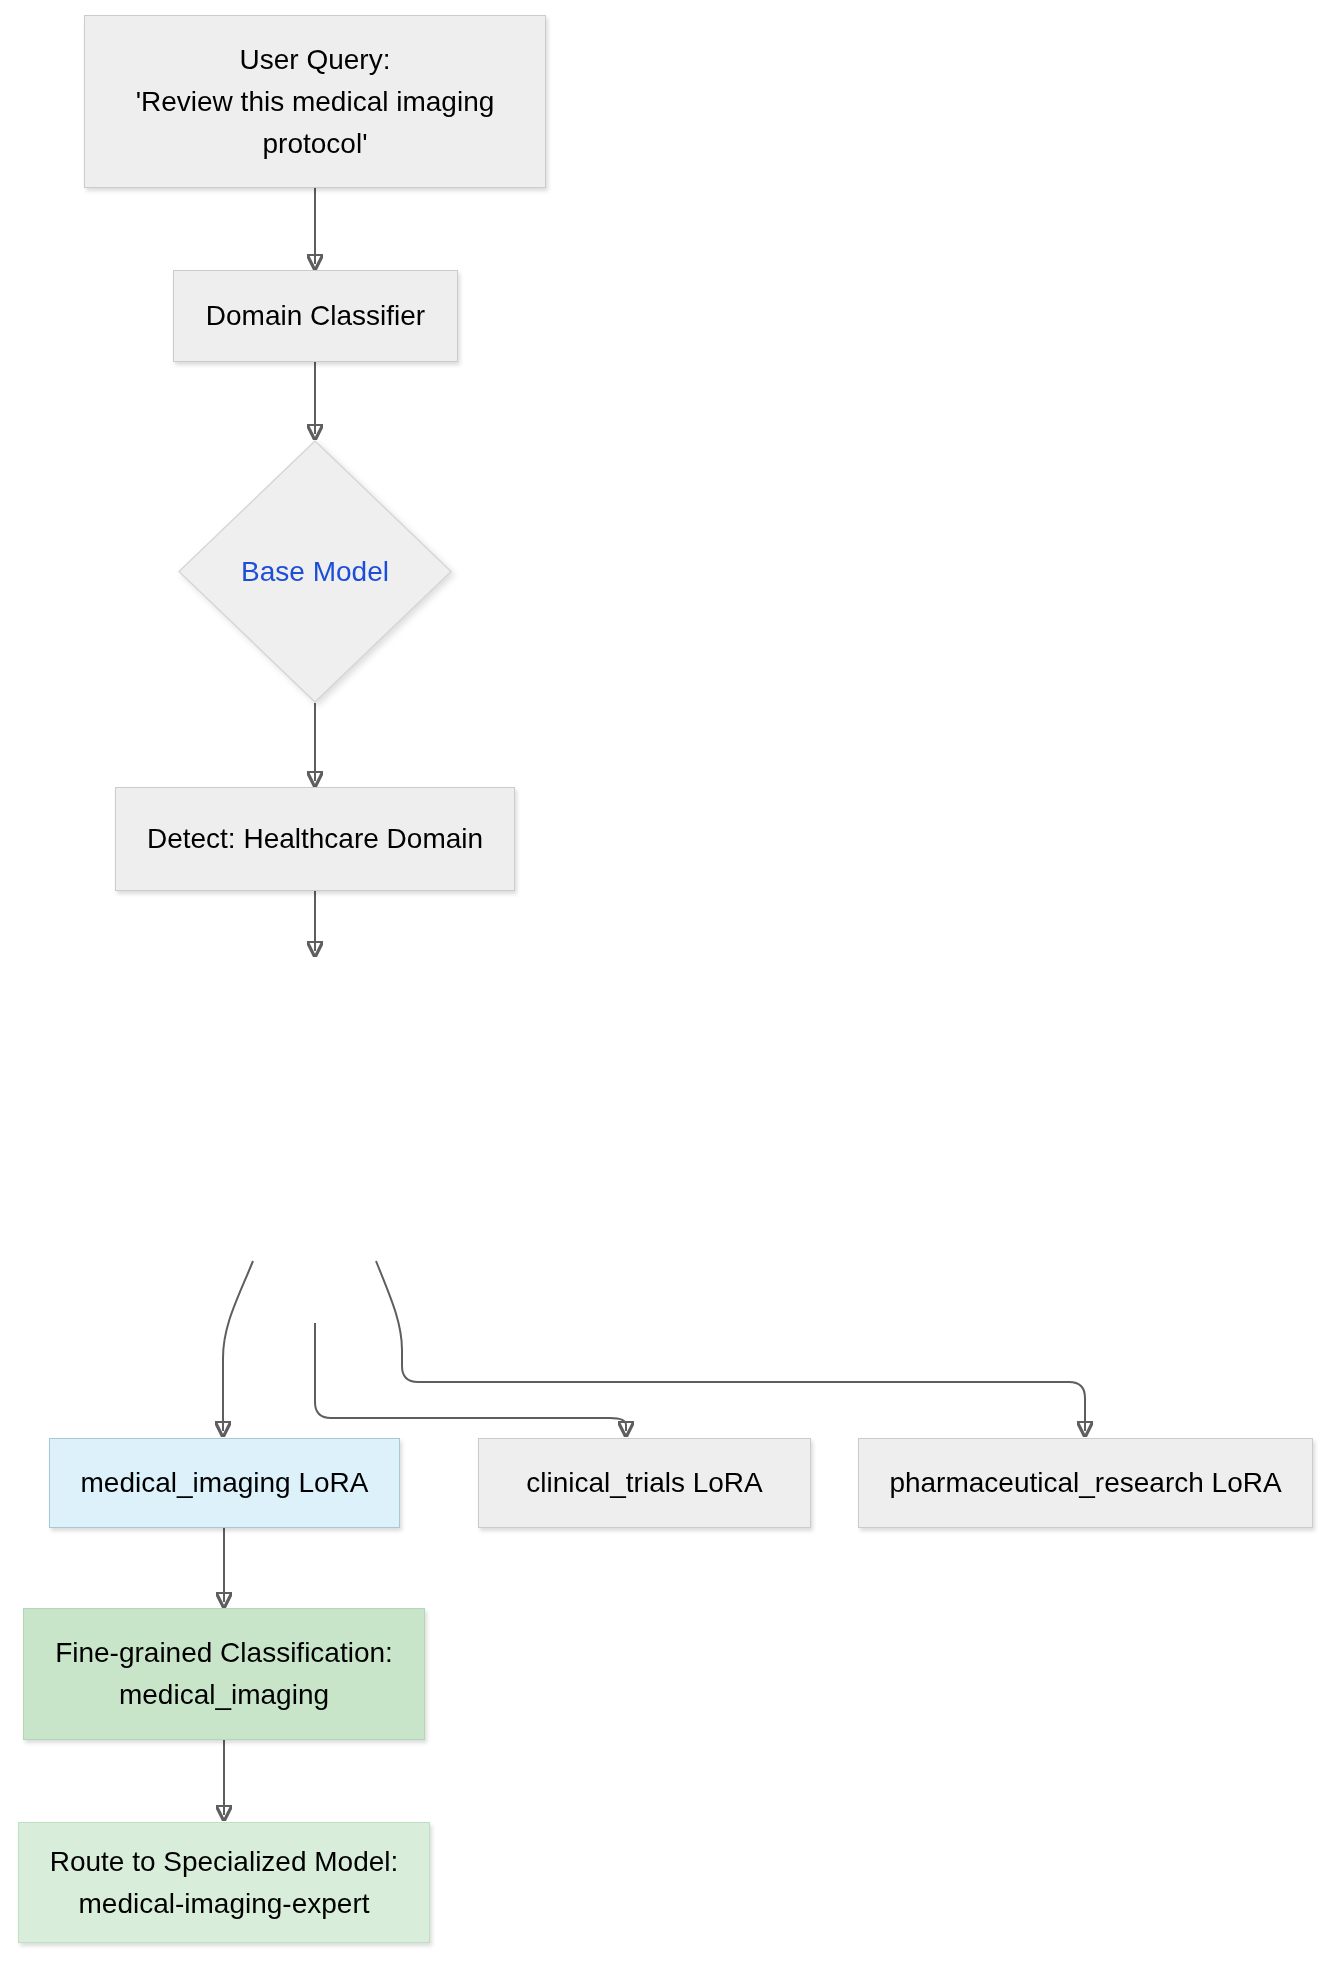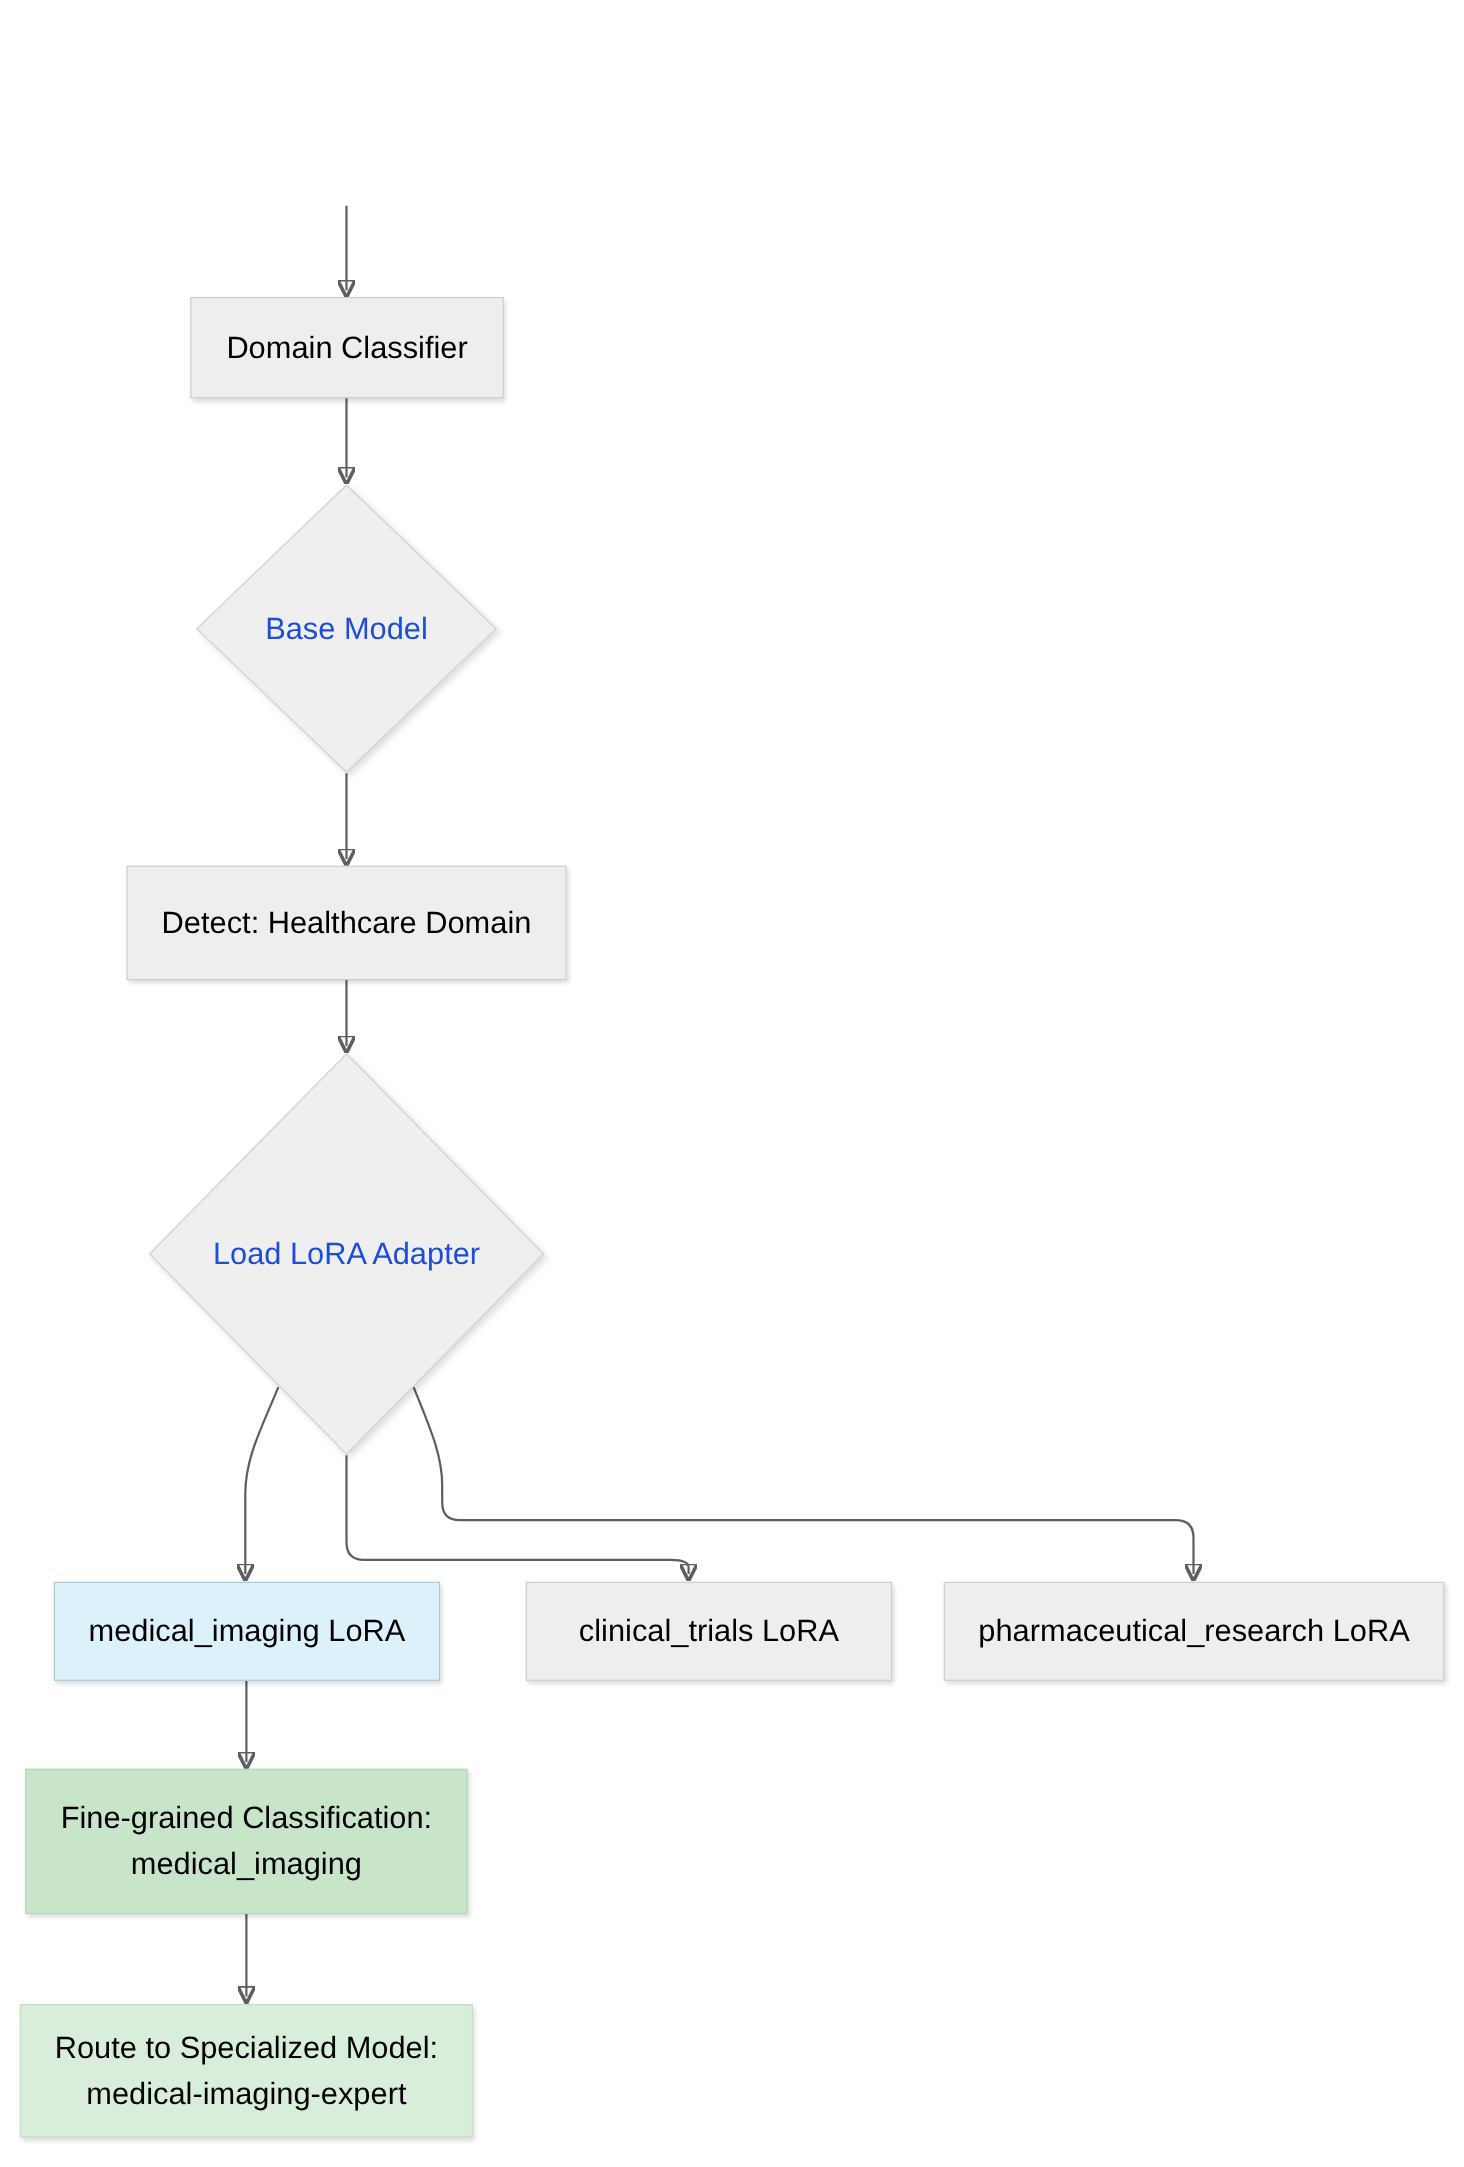--- a/index.html
+++ b/index.html
@@ -33,40 +33,40 @@
     <path d="M315 358 L315 434" marker-end="url(#arrow)"></path>
     <path d="M315 703 L315 781" marker-end="url(#arrow)"></path>
     <path d="M315 877 L315 951" marker-end="url(#arrow)"></path>
     <path d="M253 1261 C238 1298 223 1325 223 1358 L223 1431" marker-end="url(#arrow)"></path>
     <path d="M315 1323 L315 1402 Q315 1418 331 1418 L610 1418 Q626 1418 626 1425 L626 1431" marker-end="url(#arrow)"></path>
     <path d="M376 1261 C390 1296 402 1322 402 1350 L402 1366 Q402 1382 418 1382 L1069 1382 Q1085 1382 1085 1398 L1085 1431" marker-end="url(#arrow)"></path>
     <path d="M224 1528 L224 1602" marker-end="url(#arrow)"></path>
     <path d="M224 1740 L224 1815" marker-end="url(#arrow)"></path>
   </svg>
 
+  <div class="node rect" style="left: 84px; top: 15px; width: 462px; height: 173px; background-color: rgb(238, 238, 238); border-color: rgb(203, 203, 203);">
+    <span class="line">User Query:</span>
+    <span class="line">'Review this medical imaging</span>
+    <span class="line">protocol'</span>
+  </div>
 
   <div class="node rect" style="left: 173px; top: 270px; width: 285px; height: 92px; background-color: rgb(238, 238, 238); border-color: rgb(203, 203, 203);">
     <span class="line">Domain Classifier</span>
   </div>
 
   <div class="diamond-wrap" style="left:178px;top:440px;width:274px;height:263px;">
     <div class="diamond-border" style="background-color: rgb(214, 214, 214);"></div>
     <div class="diamond-fill" style="background-color: rgb(239, 239, 239);"></div>
     <div class="diamond-label">Base Model</div>
   </div>
 
   <div class="node rect" style="left: 115px; top: 787px; width: 400px; height: 104px; background-color: rgb(238, 238, 238); border-color: rgb(203, 203, 203); text-align: right;">
     <span class="line">Detect: Healthcare Domain</span>
   </div>
 
-  <div class="diamond-wrap" style="left:135px;top:957px;width:360px;height:366px;">
-    <div class="diamond-border" style="background-color: rgb(214, 214, 214);"></div>
-    <div class="diamond-fill" style="background-color: rgb(239, 239, 239);"></div>
-    <div class="diamond-label">Load LoRA Adapter</div>
-  </div>
 
   <div class="node rect" style="left: 49px; top: 1438px; width: 351px; height: 90px; background-color: rgb(221, 241, 251); border-color: rgb(169, 200, 214);">
     <span class="line">medical_imaging LoRA</span>
   </div>
 
   <div class="node rect" style="left: 478px; top: 1438px; width: 333px; height: 90px; background-color: rgb(238, 238, 238); border-color: rgb(203, 203, 203);">
     <span class="line">clinical_trials LoRA</span>
   </div>
 
   <div class="node rect" style="left: 23px; top: 1608px; width: 402px; height: 132px; background-color: rgb(200, 229, 202); border-color: rgb(180, 214, 182);">

